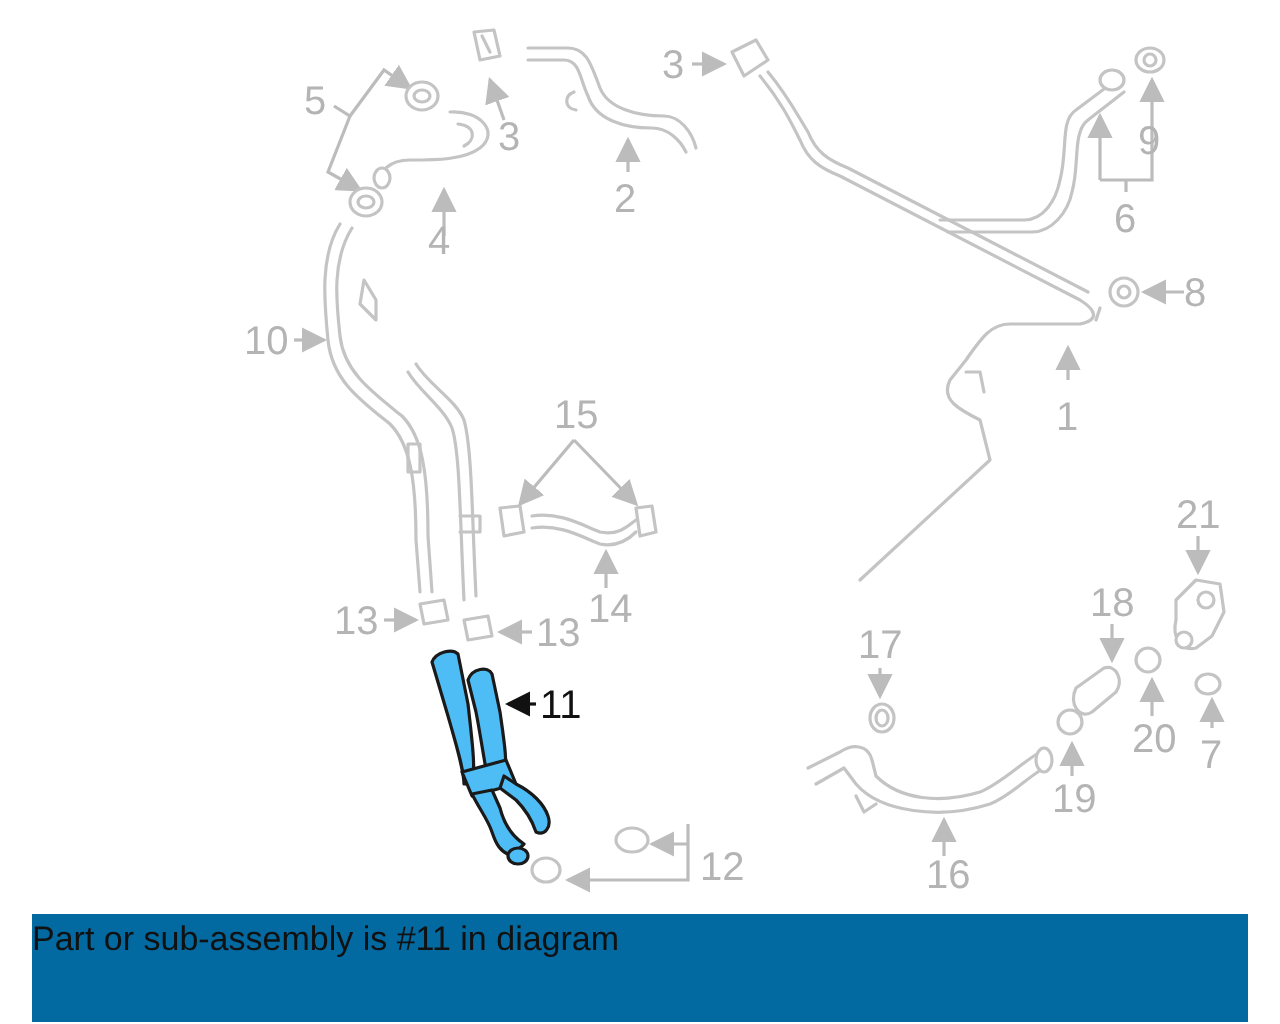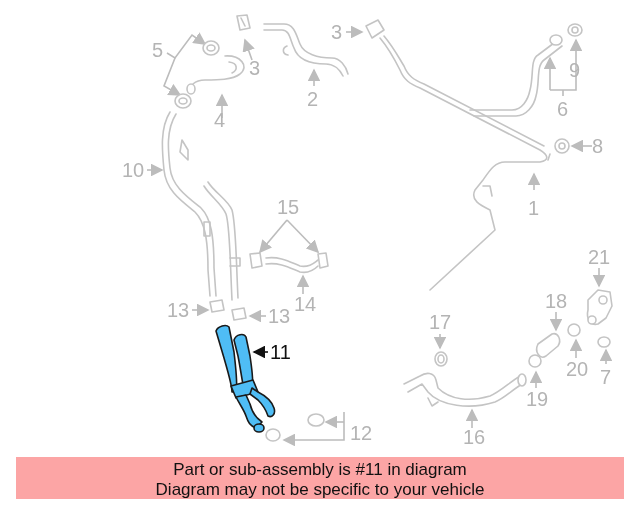--- a/index.html
+++ b/index.html
@@ -8,22 +8,22 @@
   #diagram { position: absolute; left: 0; top: 0; width: 640px; height: 512px; }
   .part { fill: none; stroke: #c4c4c4; stroke-width: 1.6; stroke-linejoin: round; stroke-linecap: round; }
   .partfill { fill: #ffffff; stroke: #c4c4c4; stroke-width: 1.6; stroke-linejoin: round; }
   .leader { fill: none; stroke: #bcbcbc; stroke-width: 1.6; }
   .arrowhead { fill: #bcbcbc; }
   .callout { fill: #b4b4b4; font-family: "Liberation Sans", sans-serif; font-size: 20px; }
   .callout-hl { fill: #111111; font-family: "Liberation Sans", sans-serif; font-size: 20px; }
   .hl { fill: #4fbdf5; stroke: #1a1a1a; stroke-width: 1.6; stroke-linejoin: round; }
   .leader-hl { fill: none; stroke: #111; stroke-width: 1.6; }
   .arrowhead-hl { fill: #111; }
-  #banner { position: absolute; left: 16px; top: 457px; width: 608px; height: 42px;
-            background: #fca5a5; text-align: center; color: #111111;
+  #banner { position: absolute; left: 16px; top: 457px; width: 608px; height: 54px;
+            background: #0369a1; color: #111111;
             font-size: 17px; line-height: 20px; padding-top: 3px; box-sizing: border-box; }
   #banner div { white-space: nowrap; }
 </style>
 </head>
 <body>
 
 <svg id="diagram" viewBox="0 0 640 512" xmlns="http://www.w3.org/2000/svg">
   <defs>
     <marker id="ah" markerWidth="8" markerHeight="8" refX="7" refY="4" orient="auto">
       <path d="M0,0 L8,4 L0,8 Z" class="arrowhead"></path>
@@ -190,14 +190,13 @@
     <path class="hl" d="M236,397 C240,405 244,410 246,416 C248,422 250,426 256,428 L262,422 C256,418 252,412 250,404 L246,395 Z"></path>
     <path class="hl" d="M252,388 L258,392 C266,396 272,402 274,408 C276,414 272,418 268,416 C266,410 262,404 258,400 L250,394 Z"></path>
     <ellipse class="hl" cx="259" cy="428" rx="5" ry="4"></ellipse>
     <path class="leader-hl" d="M268,352 L254,352" marker-end="url(#ahk)"></path>
     <text class="callout-hl" x="270" y="359">11</text>
   </g>
 </svg>
 
 <div id="banner">
   <div>Part or sub-assembly is #11 in diagram</div>
-  <div>Diagram may not be specific to your vehicle</div>
 </div>
 
 </body></html>

